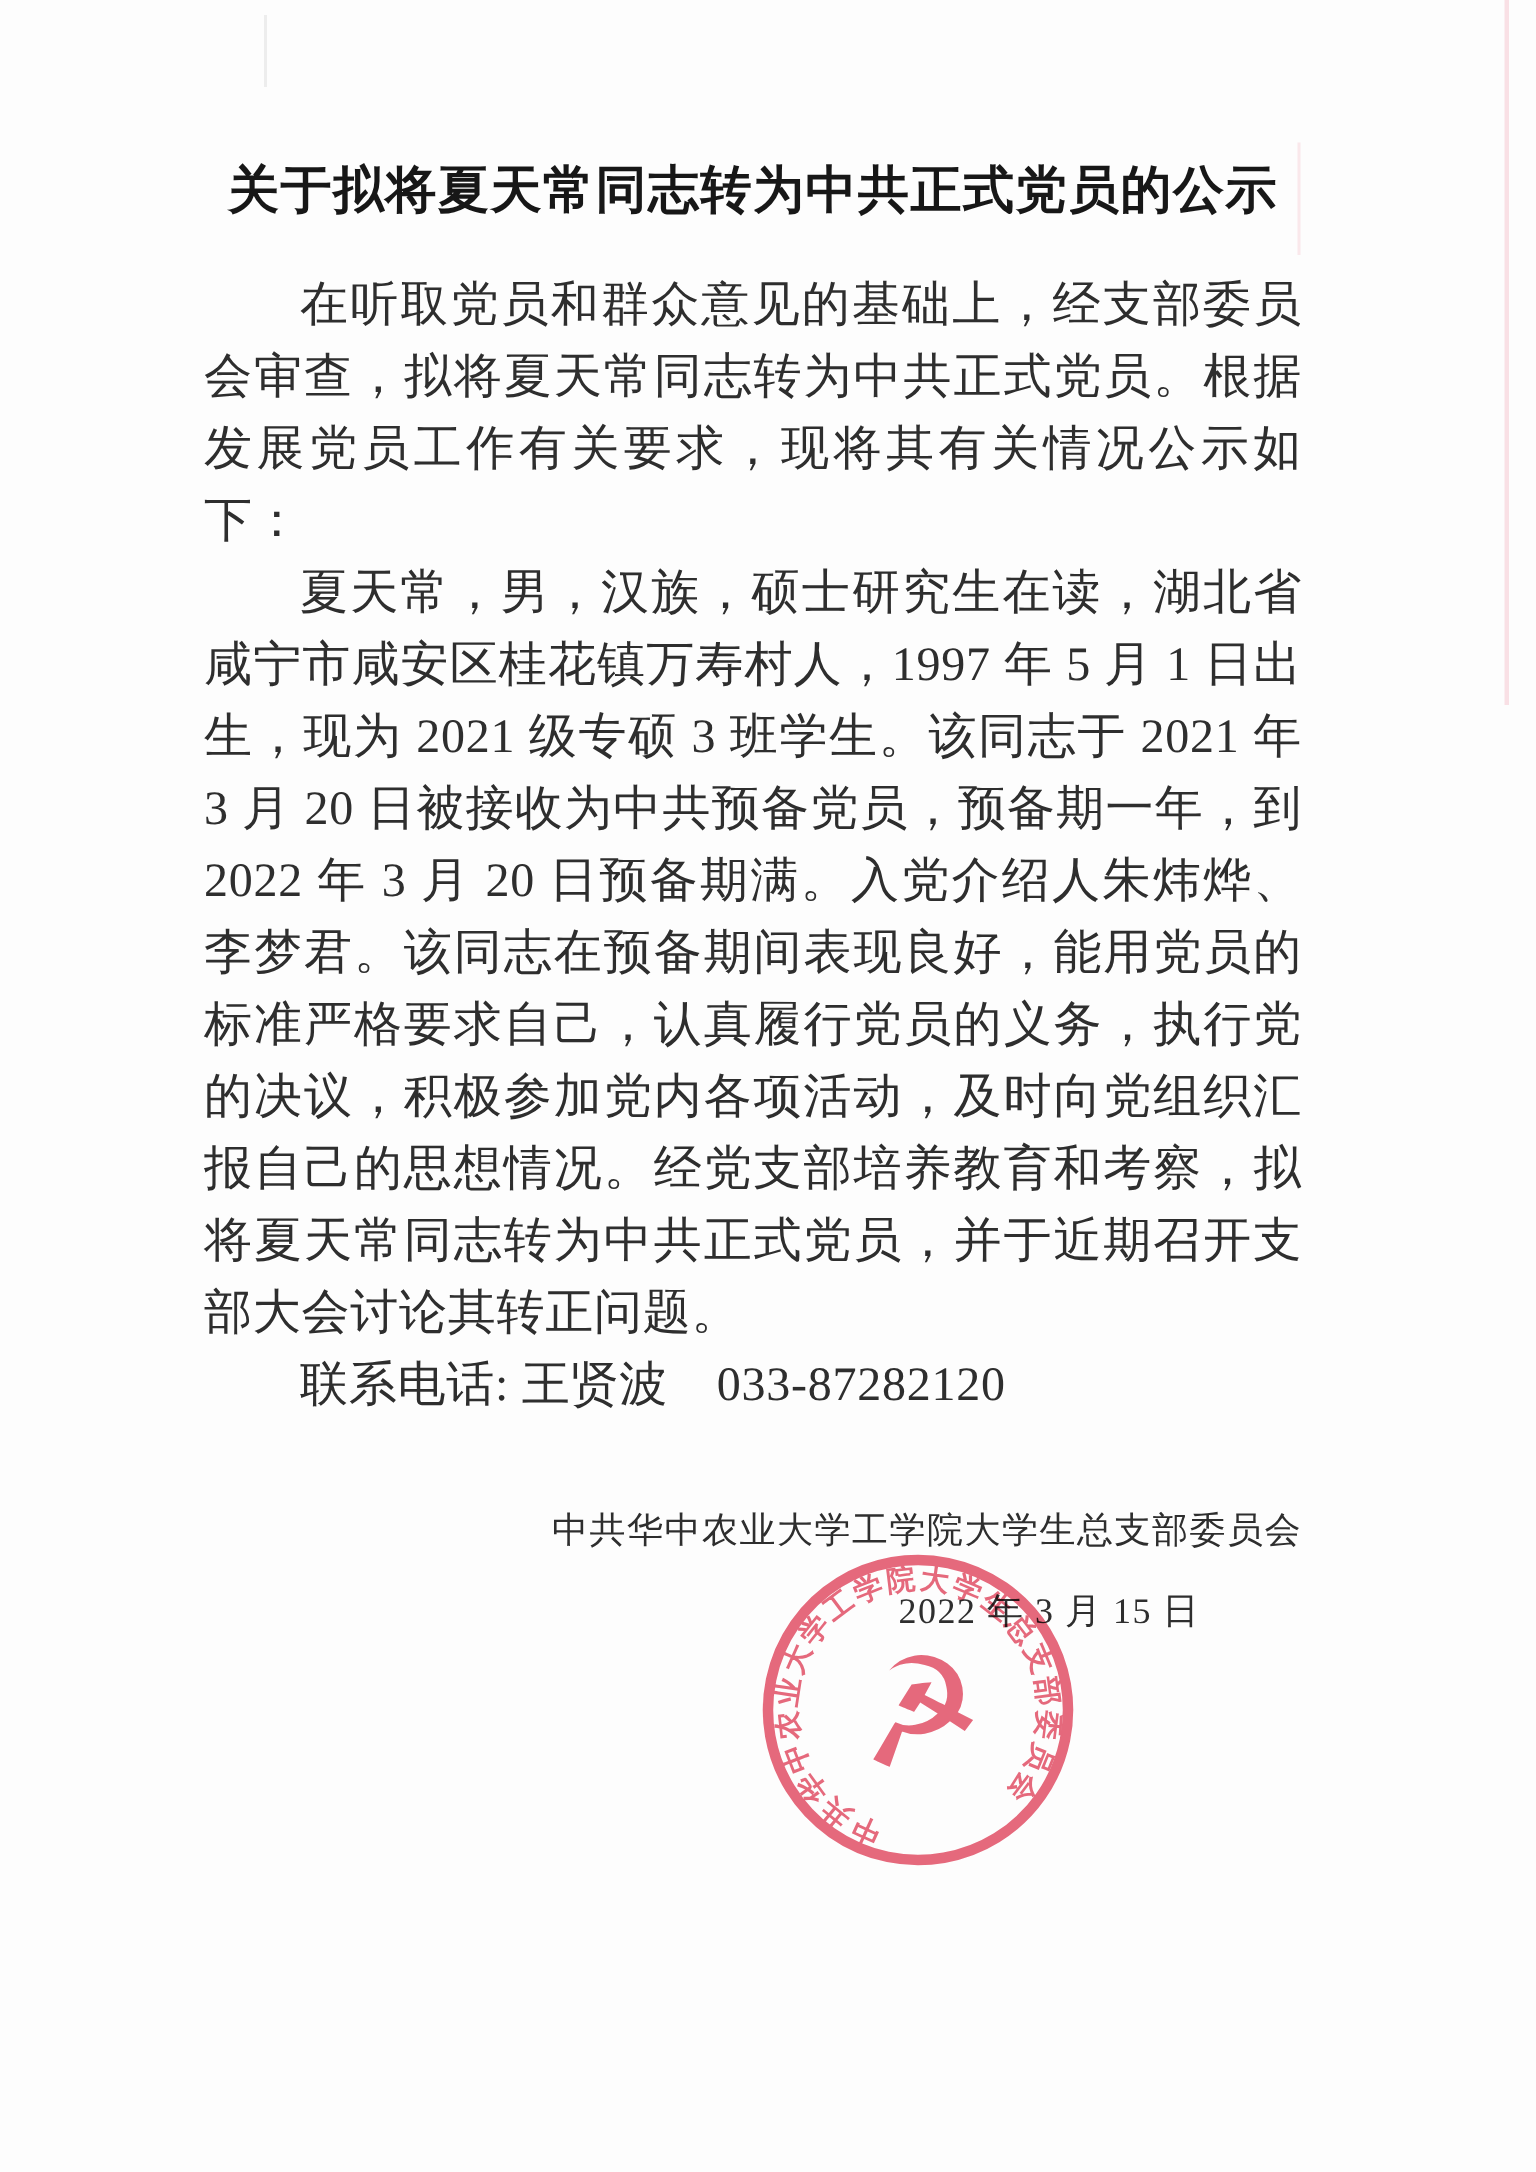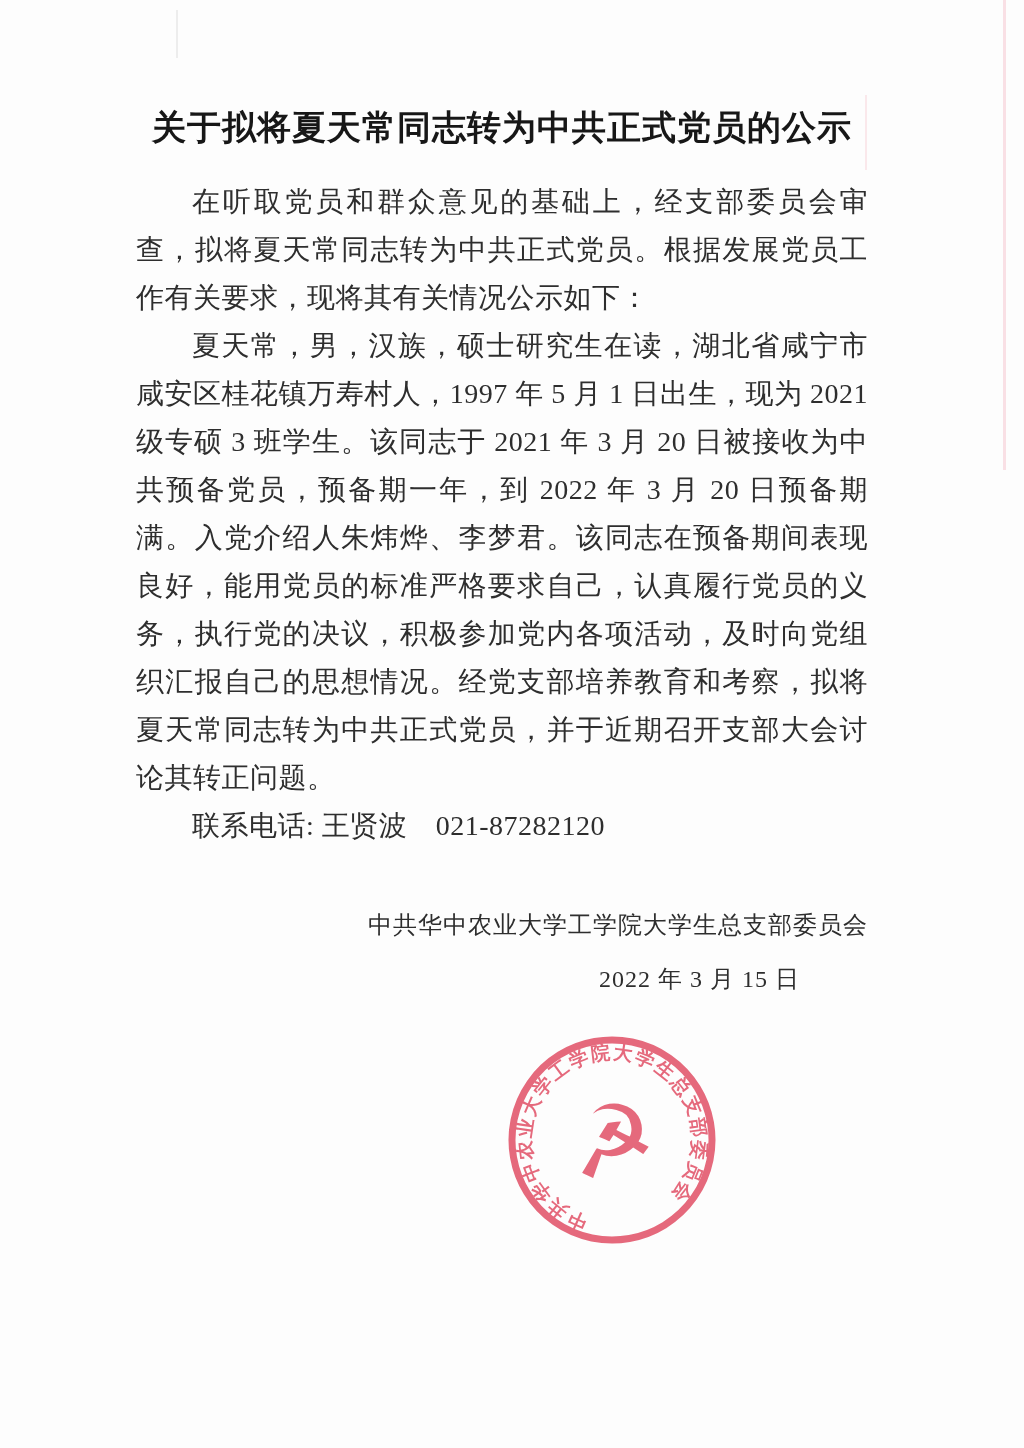--- a/index.html
+++ b/index.html
@@ -22,21 +22,21 @@
   .title {
     font-size: 34px;
     line-height: 44px;
     font-weight: bold;
     text-align: center;
     letter-spacing: 1px;
     color: #171717;
     margin-bottom: 28px;
   }
   .body-par {
-    font-size: 28px;
+    font-size: 32px;
     line-height: 48px;
     letter-spacing: 0.5px;
     text-align: justify;
     text-justify: inter-character;
     text-indent: 2em;
     color: #2e2e2e;
   }
   .signature {
     font-size: 24px;
     line-height: 48px;
@@ -77,21 +77,21 @@
 <body>
 
 <div class="page">
   <h1 class="title">关于拟将夏天常同志转为中共正式党员的公示</h1>
 
   <p class="body-par">在听取党员和群众意见的基础上，经支部委员会审查，拟将夏天常同志转为中共正式党员。根据发展党员工作有关要求，现将其有关情况公示如下：</p>
 
   <p class="body-par">夏天常，男，汉族，硕士研究生在读，湖北省咸宁市咸安区桂花镇万寿村人，1997 年 5 月 1 日出生，现为 2021 级专硕 3 班学生。该同志于 2021 年 3 月 20 日被接收为中共预备党员，预备期一年，到 2022 年 3 月 20 日预备期满。入党介绍人朱炜烨、李梦君。该同志在预备期间表现良好，能用党员的标准严格要求自己，认真履行党员的义务，执行党的决议，积极参加党内各项活动，及时向党组织汇报自己的思想情况。经党支部培养教育和考察，拟将夏天常同志转为中共正式党员，并于近期召开支部大会讨论其转正问题。</p>
 
 
-  <p class="body-par">联系电话: 王贤波　021-87282120</p>
+  <p class="body-par">联系电话: 王贤波　033-87282120</p>
 
   <div class="signature">中共华中农业大学工学院大学生总支部委员会</div>
 
   <div class="date">2022 年 3 月 15 日</div>
 </div>
 
 <div class="seal">
   <svg width="220" height="220" viewBox="0 0 220 220" xmlns="http://www.w3.org/2000/svg">
     <defs>
       <path id="sealArc" d="M 110,191 A 81,81 0 1,1 191,110 A 81,81 0 0,1 110,191" fill="none"></path>

